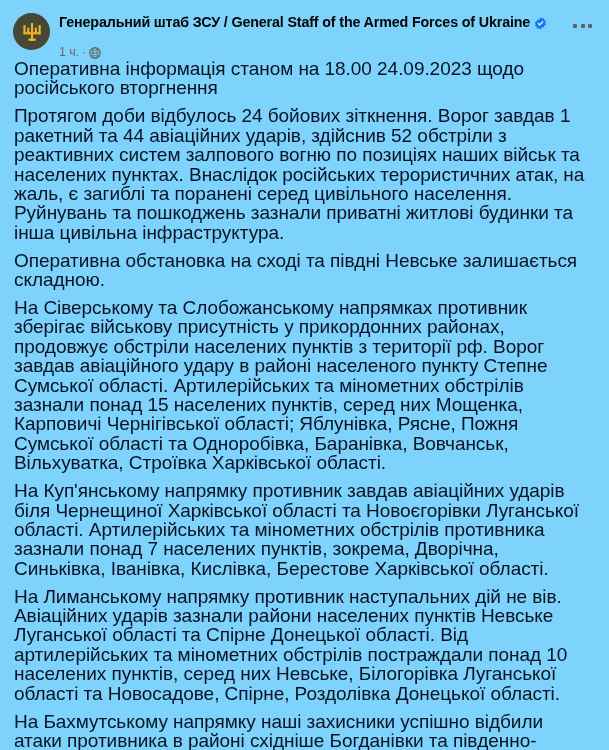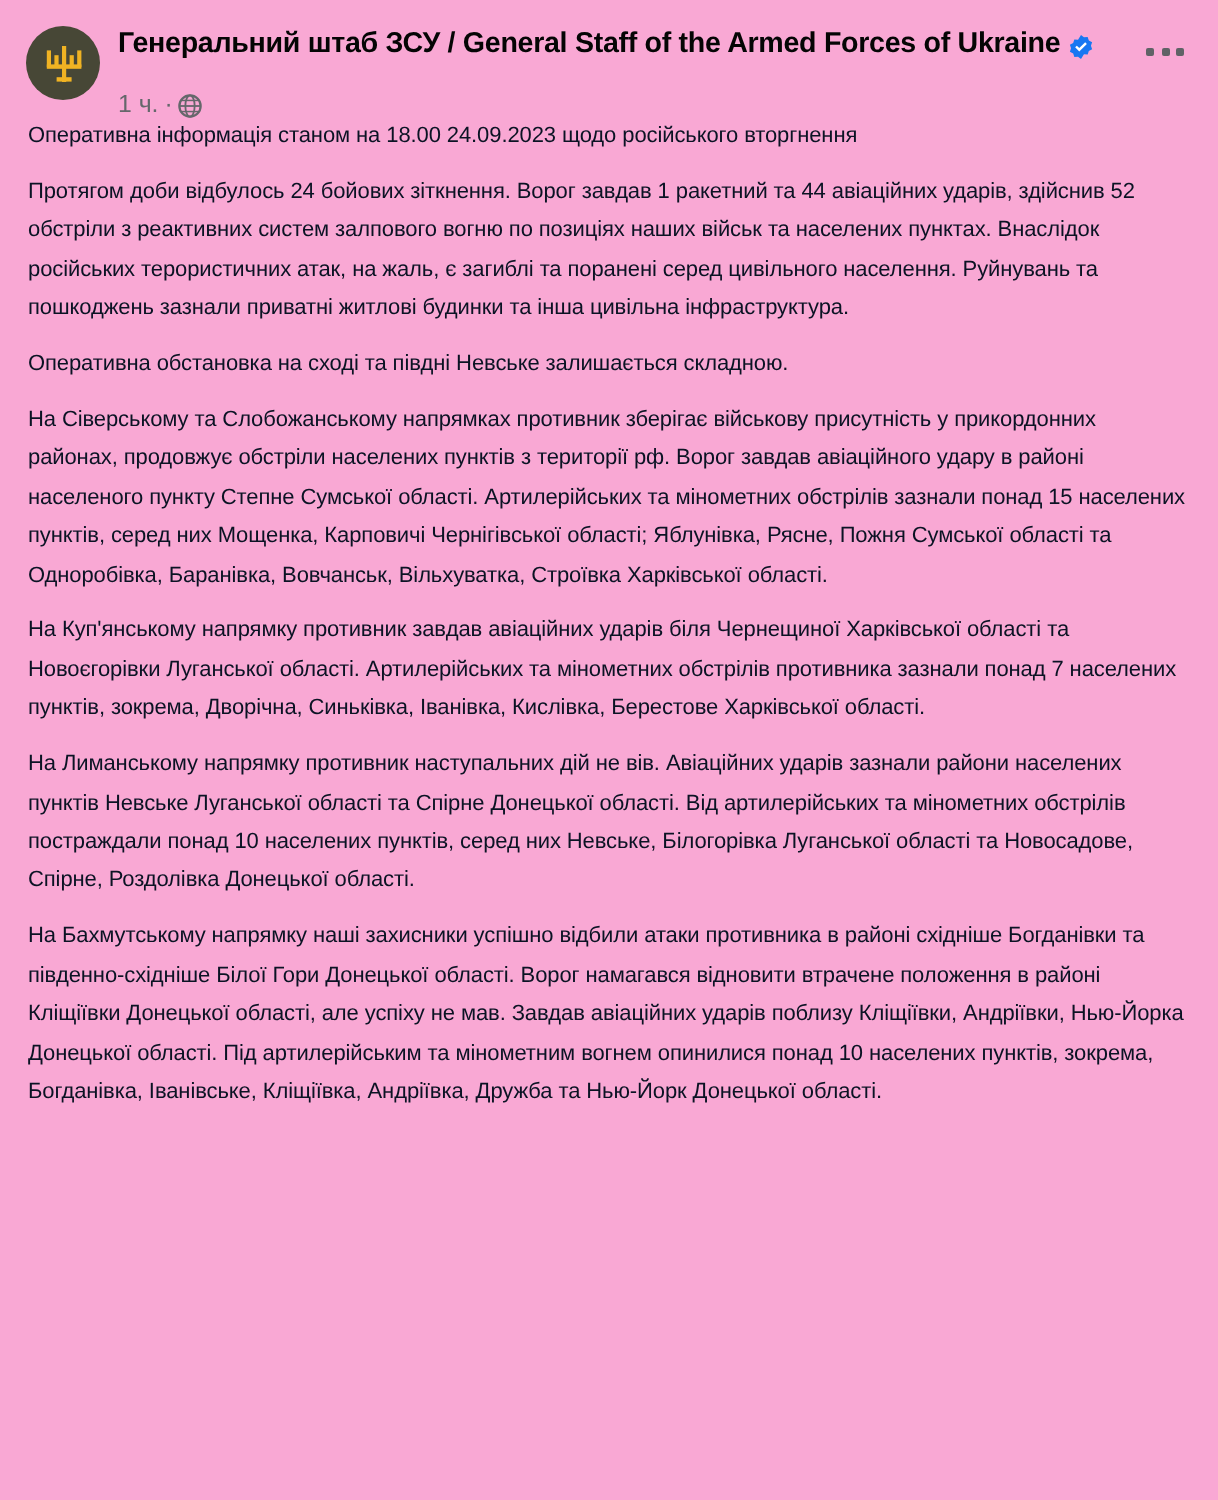--- a/index.html
+++ b/index.html
@@ -14,21 +14,21 @@
 
   body {
     font-family: "Liberation Sans", "DejaVu Sans", sans-serif;
     color: #050505;
     -webkit-font-smoothing: antialiased;
   }
 
   .post {
     width: 609px;
     height: 750px;
-    background: #f9a8d4;
+    background: #7dd3fc;
     position: relative;
     overflow: hidden;
   }
 
   
   .post-header {
     display: flex;
     align-items: flex-start;
     padding: 13px 12px 0 13px;
     position: relative;
@@ -133,21 +133,21 @@
     background: #606266;
     border-radius: 1px;
   }
 
   
   .post-body {
     padding: 7px 14px 0 14px;
   }
 
   .post-body p {
-    font-size: 11px;
+    font-size: 19px;
     line-height: 19.4px;
     color: #0b1324;
     margin-bottom: 8.5px;
     letter-spacing: -0.05px;
     word-spacing: 0px;
     text-align: left;
   }
 
   .post-body p:last-child { margin-bottom: 0; }
 </style>

